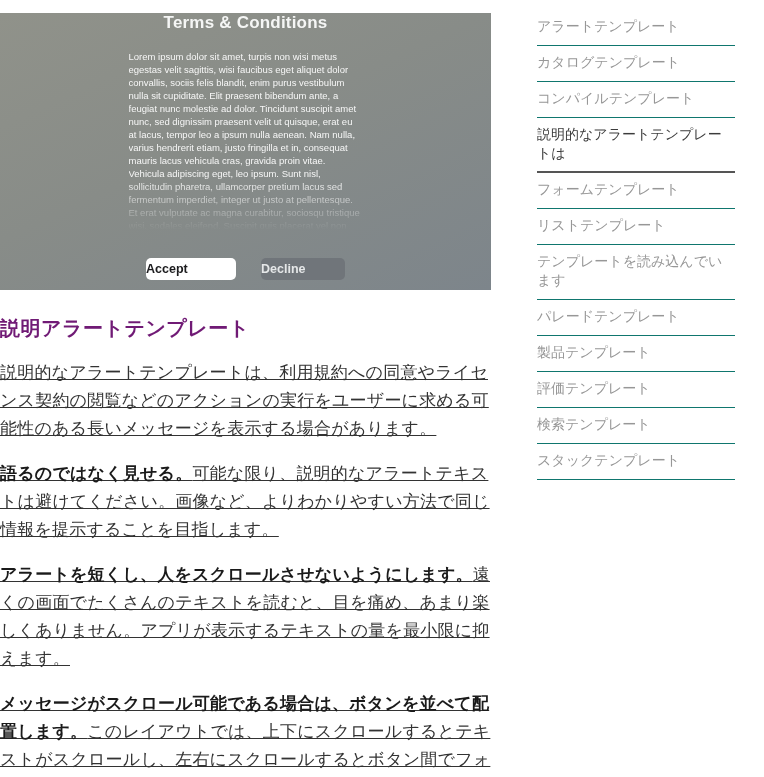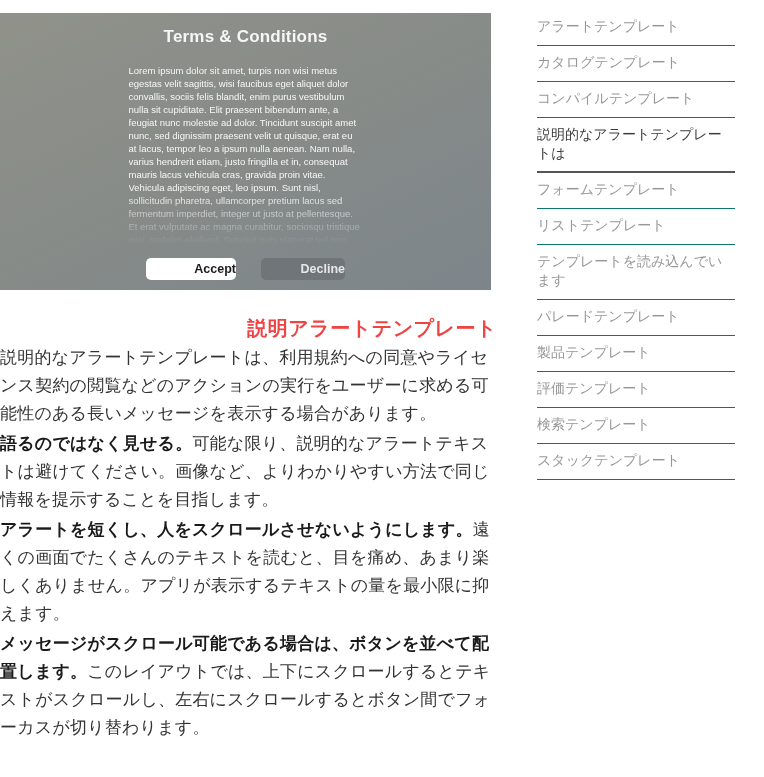--- a/index.html
+++ b/index.html
@@ -11,53 +11,53 @@
 
   
   .content-col { position: absolute; left: 0; top: 13px; width: 497px; }
 
   
   .tv-screen {
     width: 491px; height: 277px; position: relative; overflow: hidden;
     background: linear-gradient(155deg, #90928a 0%, #888c88 45%, #7d858b 100%);
   }
   .tv-title {
-    padding-top: 14px; text-align: center;
+    padding-top: 0; text-align: center;
     font-size: 17px; font-weight: 600; color: #f5f6f5; letter-spacing: 0.2px;
   }
   .tv-body {
     width: 234px; margin: 17px auto 0 auto; height: 182px; overflow: hidden;
     -webkit-mask-image: linear-gradient(to bottom, #000 70%, rgba(0,0,0,0) 99%);
             mask-image: linear-gradient(to bottom, #000 70%, rgba(0,0,0,0) 99%);
   }
   .tv-body p {
     font-size: 9.5px; line-height: 13px; color: rgba(255,255,255,0.93);
     margin-bottom: 13px; text-align: left;
   }
   .tv-buttons {
     position: absolute; left: 0; right: 0; bottom: 10px;
     display: flex; justify-content: center; gap: 13px;
   }
   .tv-btn {
     height: 22px; border: none; border-radius: 5px;
     font-family: "Liberation Sans", "DejaVu Sans", sans-serif;
-    font-size: 12.5px; font-weight: 700; line-height: 22px; text-align: right;
+    font-size: 12.5px; font-weight: 700; line-height: 22px; text-align: left;
   }
   .tv-btn.accept { width: 90px; background: #ffffff; color: #1c1c1e; }
   .tv-btn.decline { width: 84px; background: #70757a; color: #e5e7e8; margin-left: 12px; }
 
   
   .doc-heading {
-    margin-top: 25px; font-size: 20px; font-weight: 700; color: #ef4444;
+    margin-top: 25px; font-size: 20px; font-weight: 700; color: #701a75;
     letter-spacing: 0.5px;
-    text-align: right;
   }
   .doc-para {
-    margin-top: 2px; font-size: 17px; line-height: 28px; color: #333333;
+    margin-top: 17px; font-size: 17px; line-height: 28px; color: #333333;
     letter-spacing: 0.2px;
+    text-decoration: underline;
   }
   .doc-para strong { color: #1a1a1a; font-weight: 700; }
 
   
   .sidebar { position: absolute; left: 537px; top: 10px; width: 198px; }
   .sidebar-item {
     display: block; padding: 7px 0 9px 0; cursor: pointer;
     font-size: 14px; line-height: 19px; color: #979797;
     border-bottom: 1px solid #0f766e;
   }

